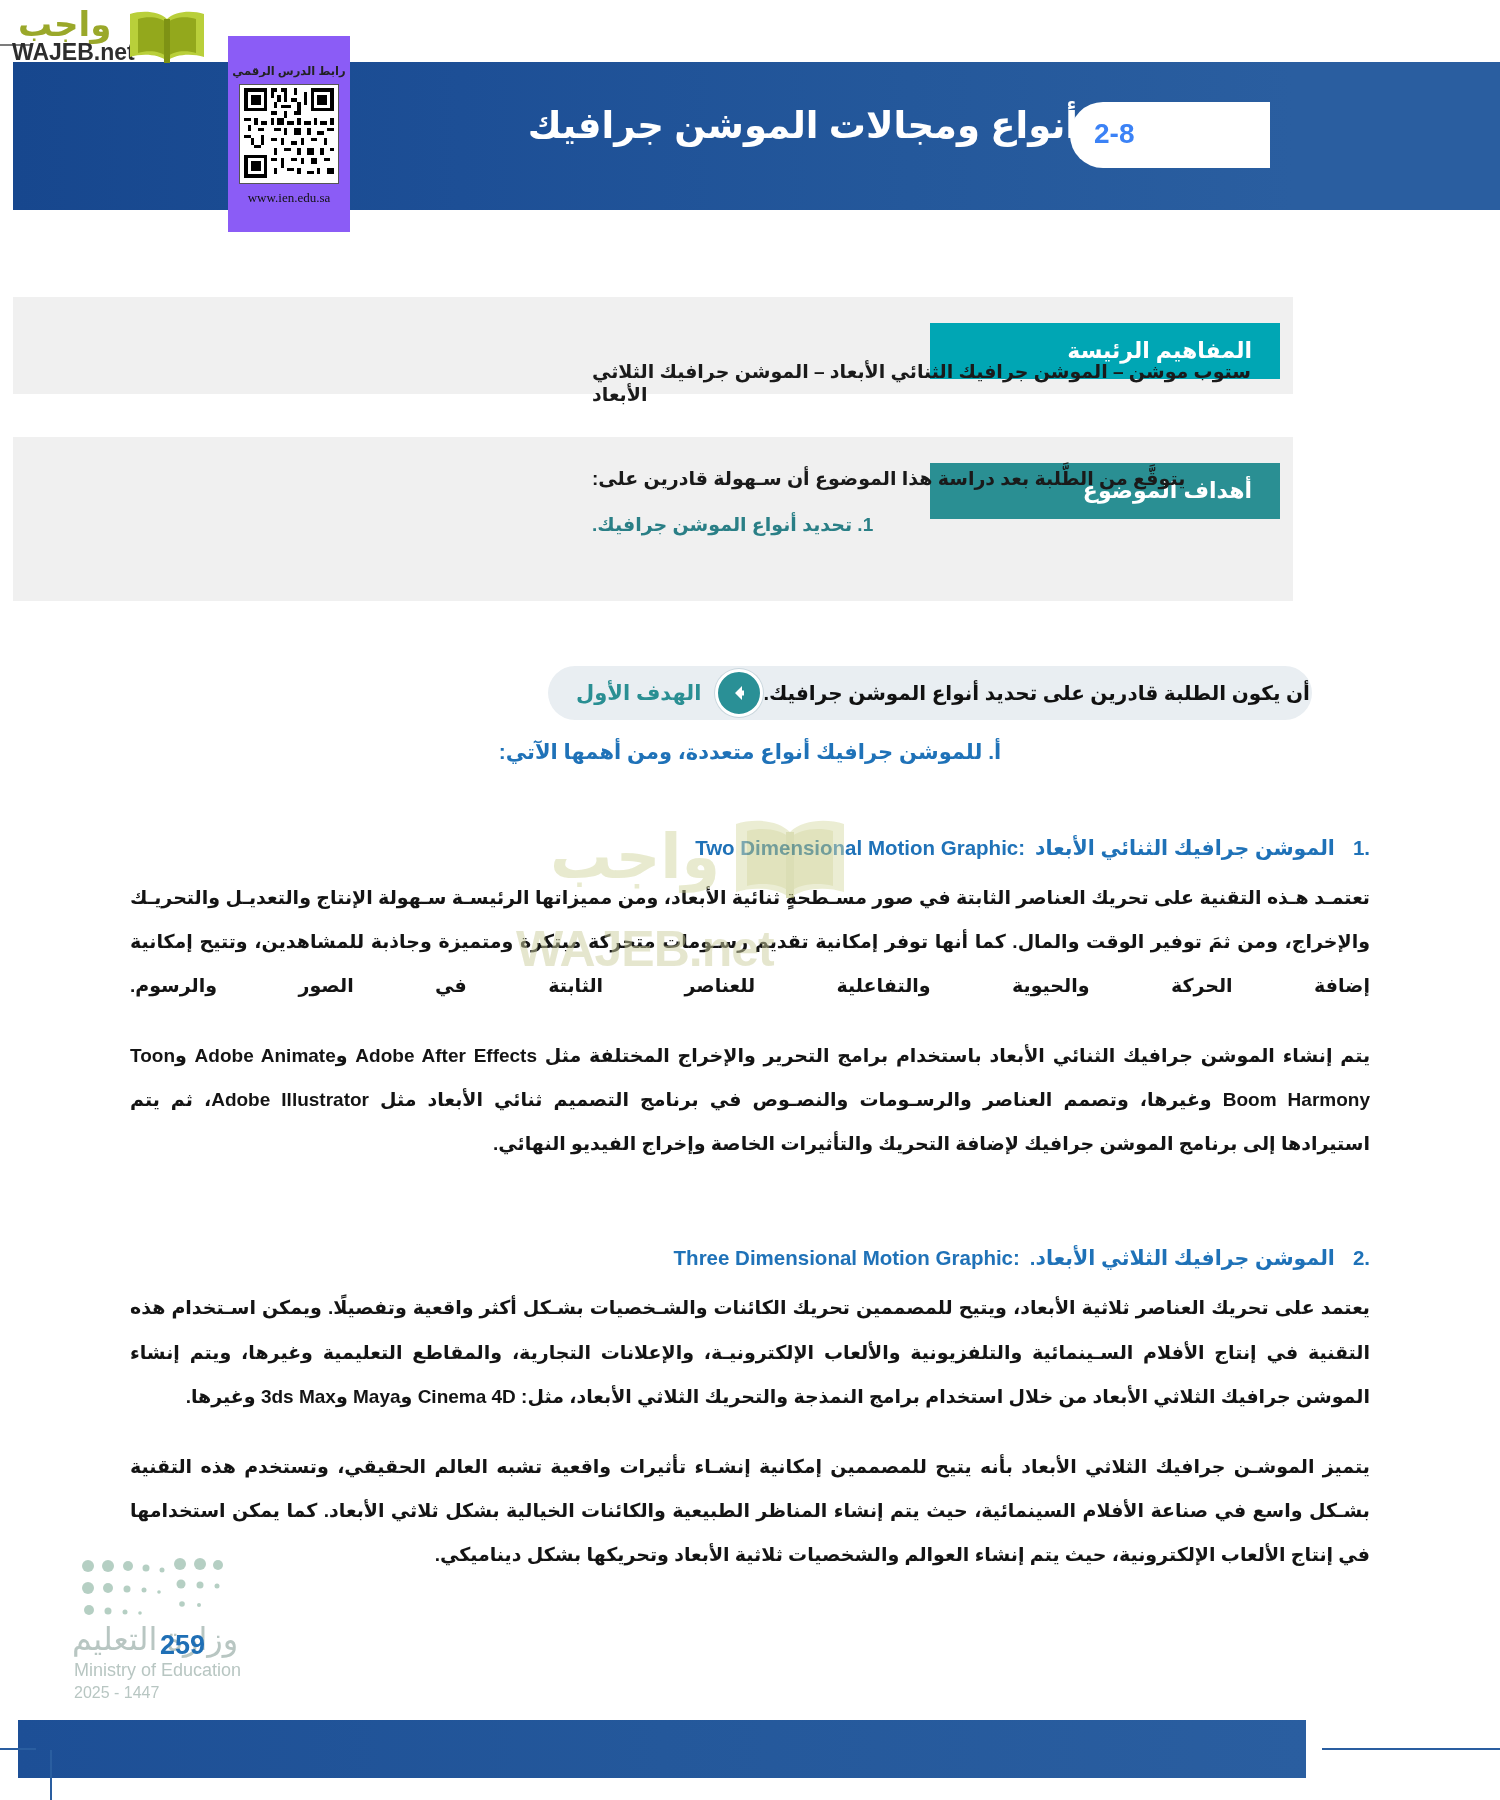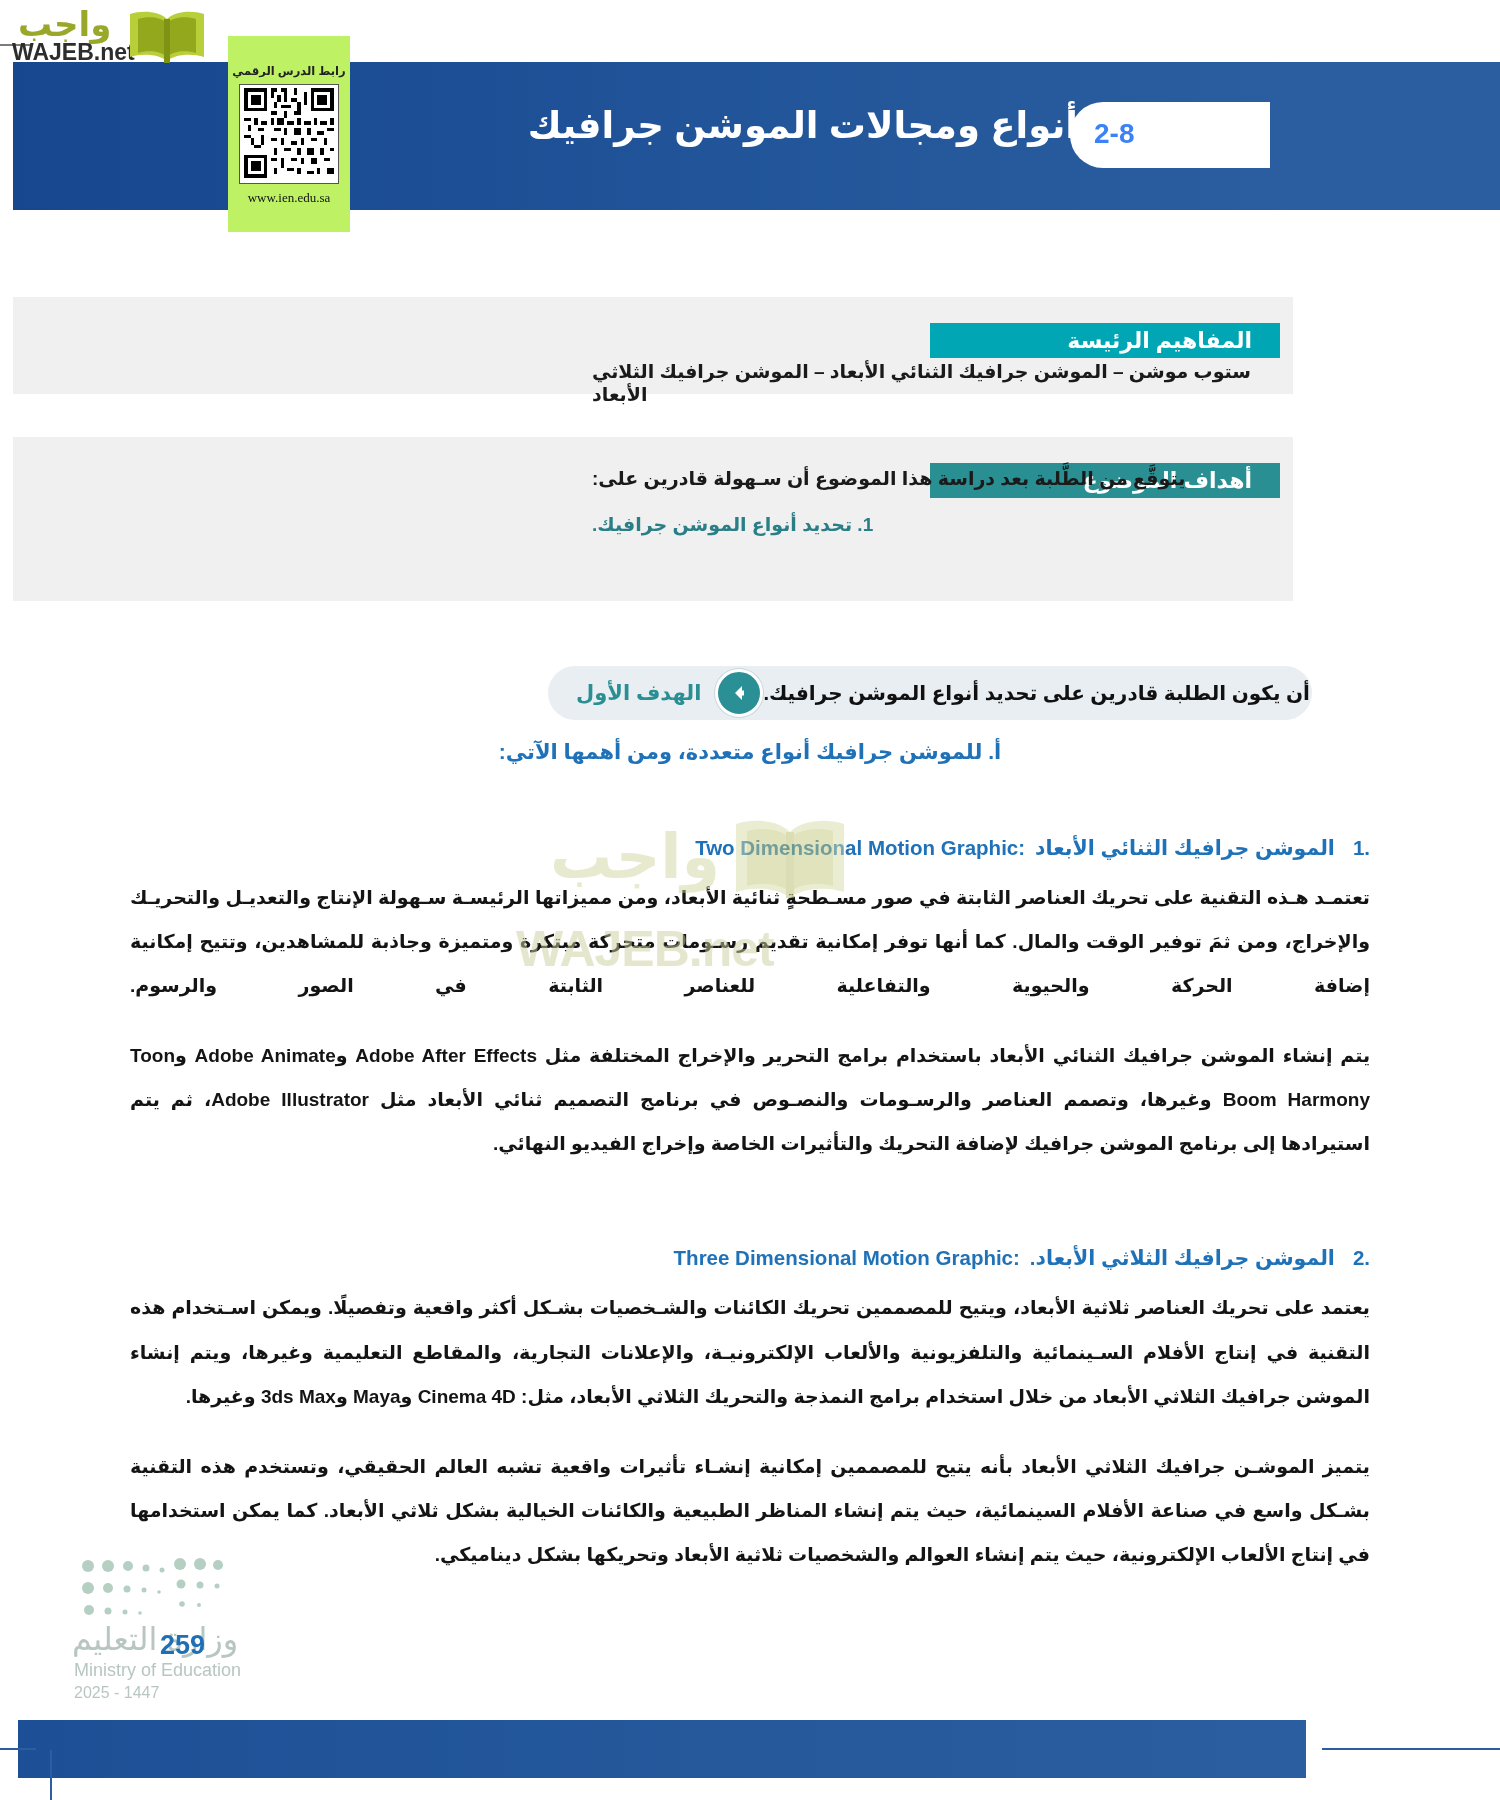--- a/index.html
+++ b/index.html
@@ -105,21 +105,21 @@
     direction: ltr;
   }
 
   
   .qr-block {
     position: absolute;
     top: 36px;
     left: 228px;
     width: 122px;
     height: 196px;
-    background: #bef264;
+    background: #8b5cf6;
     z-index: 40;
     text-align: center;
   }
   .qr-caption {
     font-size: 11.5px;
     color: #222;
     padding-top: 28px;
     font-weight: bold;
     letter-spacing: 0.2px;
   }
@@ -144,21 +144,21 @@
     position: absolute;
     background: #f0f0f0;
     left: 13px;
     width: 1280px;
   }
   .panel-concepts { top: 297px; height: 97px; }
   .panel-objectives { top: 437px; height: 164px; }
 
   .tag {
     position: absolute;
-    height: 35px;
+    height: 56px;
     width: 350px;
     left: 930px;
     display: flex;
     align-items: center;
     justify-content: flex-start;
     padding-right: 28px;
     box-sizing: border-box;
     color: #ffffff;
     font-size: 22px;
     font-weight: bold;

